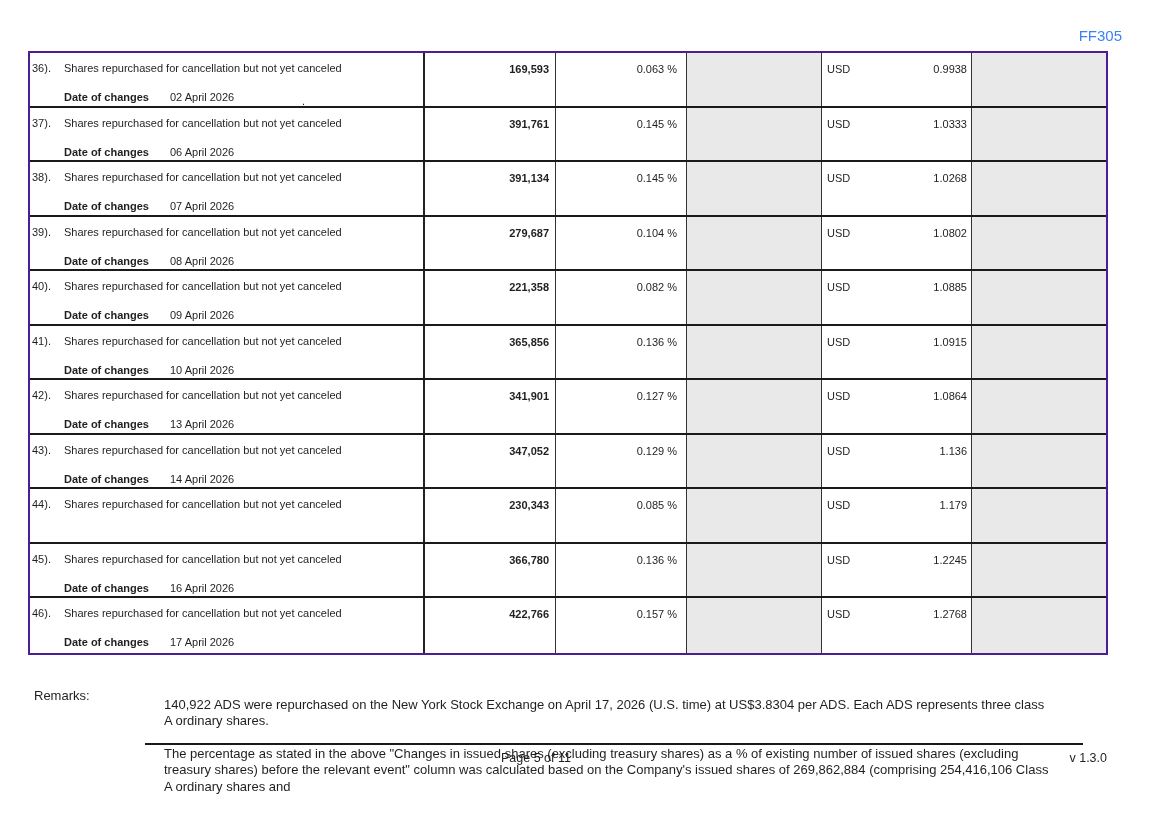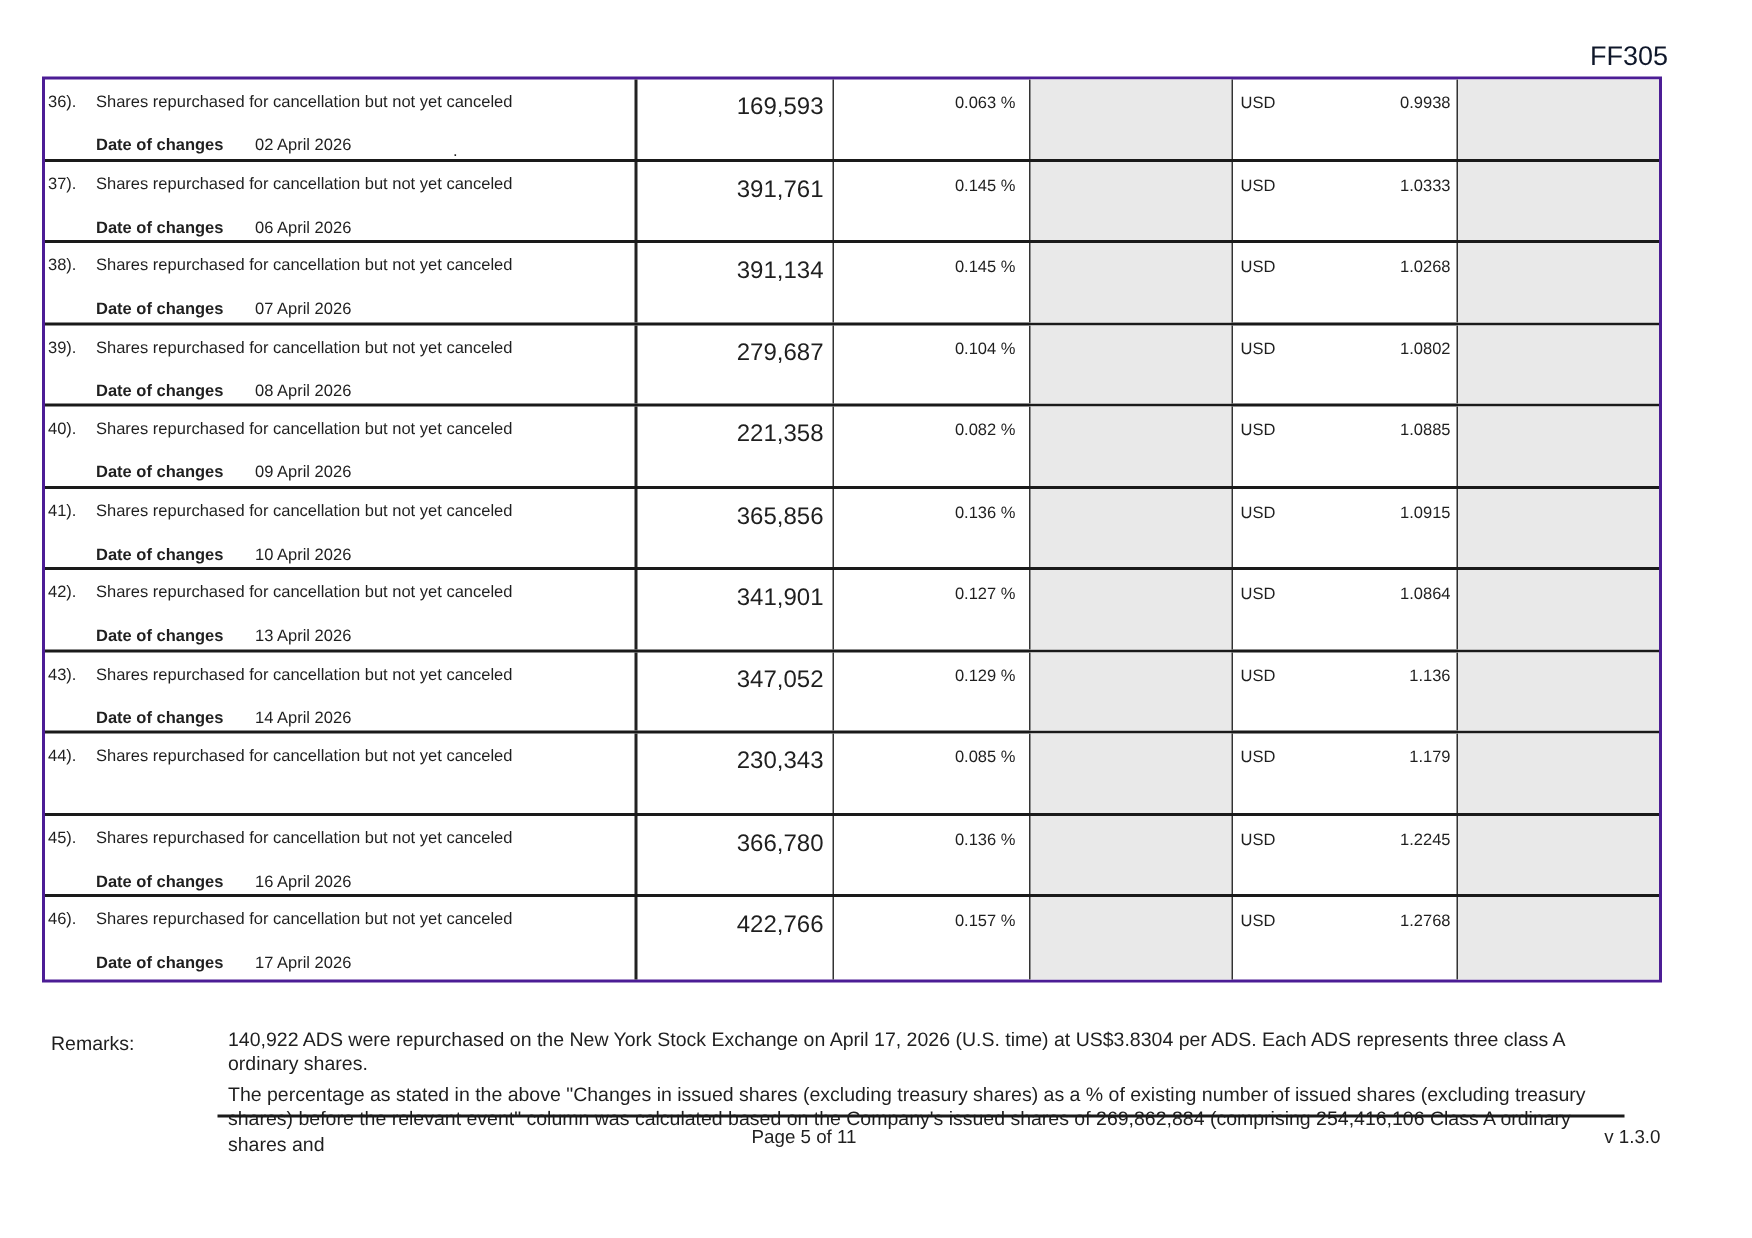--- a/index.html
+++ b/index.html
@@ -1,20 +1,20 @@
 <!DOCTYPE html>
 <html><head>
 <meta charset="utf-8">
 <style>
   * { margin:0; padding:0; box-sizing:border-box; }
   html,body { width:1168px; height:825px; background:#ffffff; overflow:hidden;
     font-family:"Liberation Sans", sans-serif; color:#1f1f1f; }
   .page { position:relative; width:1168px; height:825px; background:#fff; }
 
-  .form-code { position:absolute; top:27px; right:56px; font-size:18px; color:#0f172a; }
+  .form-code { position:absolute; top:27px; right:46px; font-size:15px; color:#3b82f6; }
 
   
   .disclosure-table { position:absolute; left:28px; top:51px; width:1080px;
     border:2px solid #4c1d95; background:#fff; }
   .t-row { display:flex; height:54.5px; border-bottom:2px solid #1a1a1a; }
   .t-row:last-child { border-bottom:none; }
   .cell { position:relative; height:100%; }
   .cA { width:393px; }
   .cB { width:132px; border-left:2px solid #222; }
   .cC { width:131px; border-left:1.5px solid #333; }
@@ -24,30 +24,30 @@
   .shaded { background:#e9e9e9; }
 
   .line1 { position:absolute; top:9px; left:2px; right:2px; font-size:11px; white-space:nowrap; }
   .rownum { display:inline-block; width:32px; font-size:11px; }
   .desc { font-size:11px; }
   .line2 { position:absolute; top:38px; left:34px; right:2px; font-size:11px; white-space:nowrap; }
   .datelabel { display:inline-block; width:106px; font-weight:bold; font-size:11px; }
   .dateval { font-size:11px; }
   .straydot { position:absolute; top:42px; left:272px; font-size:11px; }
 
-  .cB .num { position:absolute; top:10px; right:6px; font-size:16px; }
+  .cB .num { position:absolute; top:10px; right:6px; font-size:11px;font-weight:bold; }
   .cC .num { position:absolute; top:10px; right:9px; font-size:11px; white-space:pre; }
   .cE .cur { position:absolute; top:10px; left:5px; font-size:11px; }
   .cE .price { position:absolute; top:10px; right:4px; font-size:11px; }
 
   
   .remarks-label { position:absolute; left:34px; top:688px; font-size:13px; }
   .remarks-text { position:absolute; left:148px; top:681px; width:921px; font-size:13px;
     line-height:16.4px; }
-  .remark-para { margin:4px; }
+  .remark-para { margin:16px; }
 
   
   .footer-rule { position:absolute; left:145px; top:743px; width:938px; height:2px;
     background:#1a1a1a; }
   .page-indicator { position:absolute; left:0; top:751px; width:1072px; text-align:center;
     font-size:12.5px; }
   .version-label { position:absolute; top:751px; right:61px; font-size:12.5px;text-align:right; }
 </style>
 </head>
 <body>

